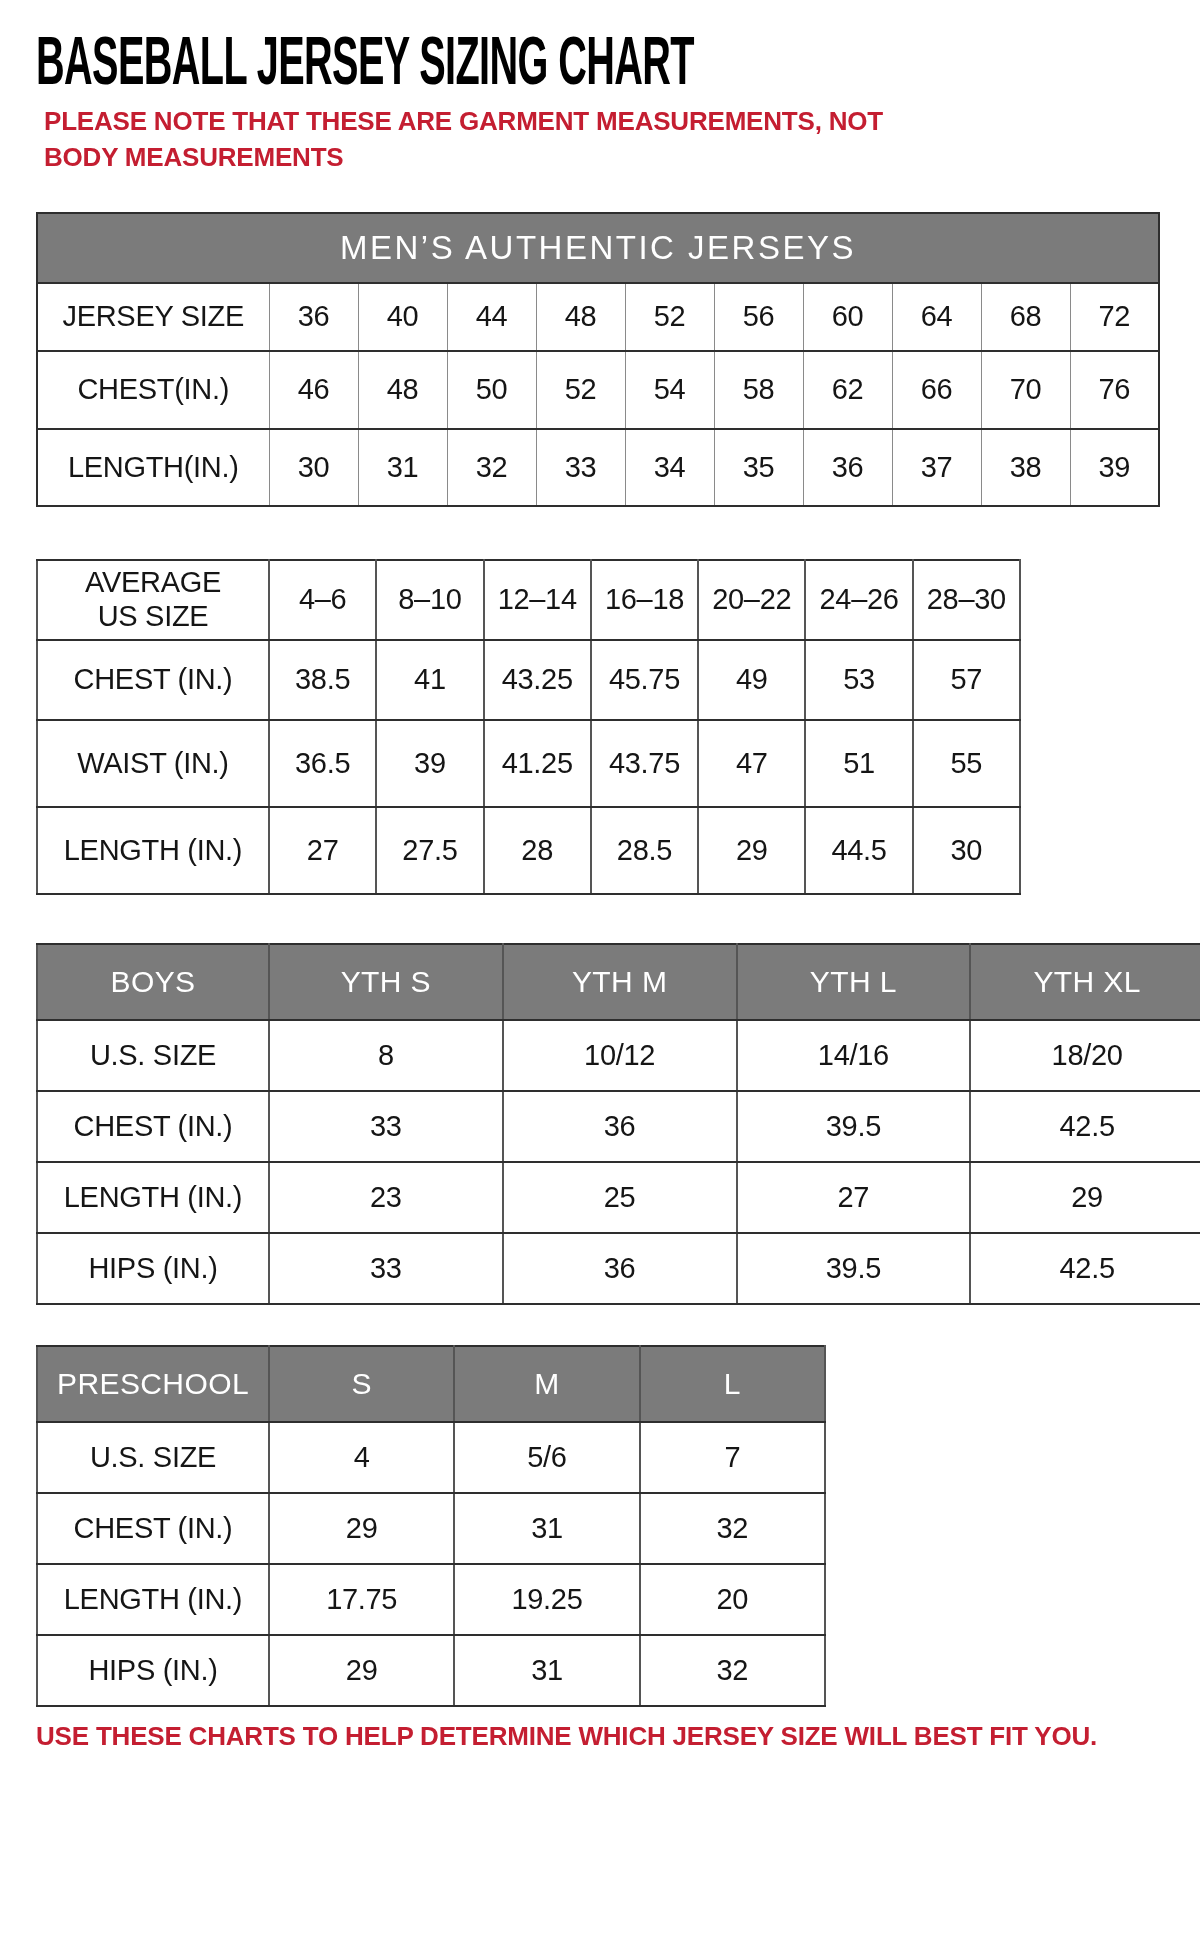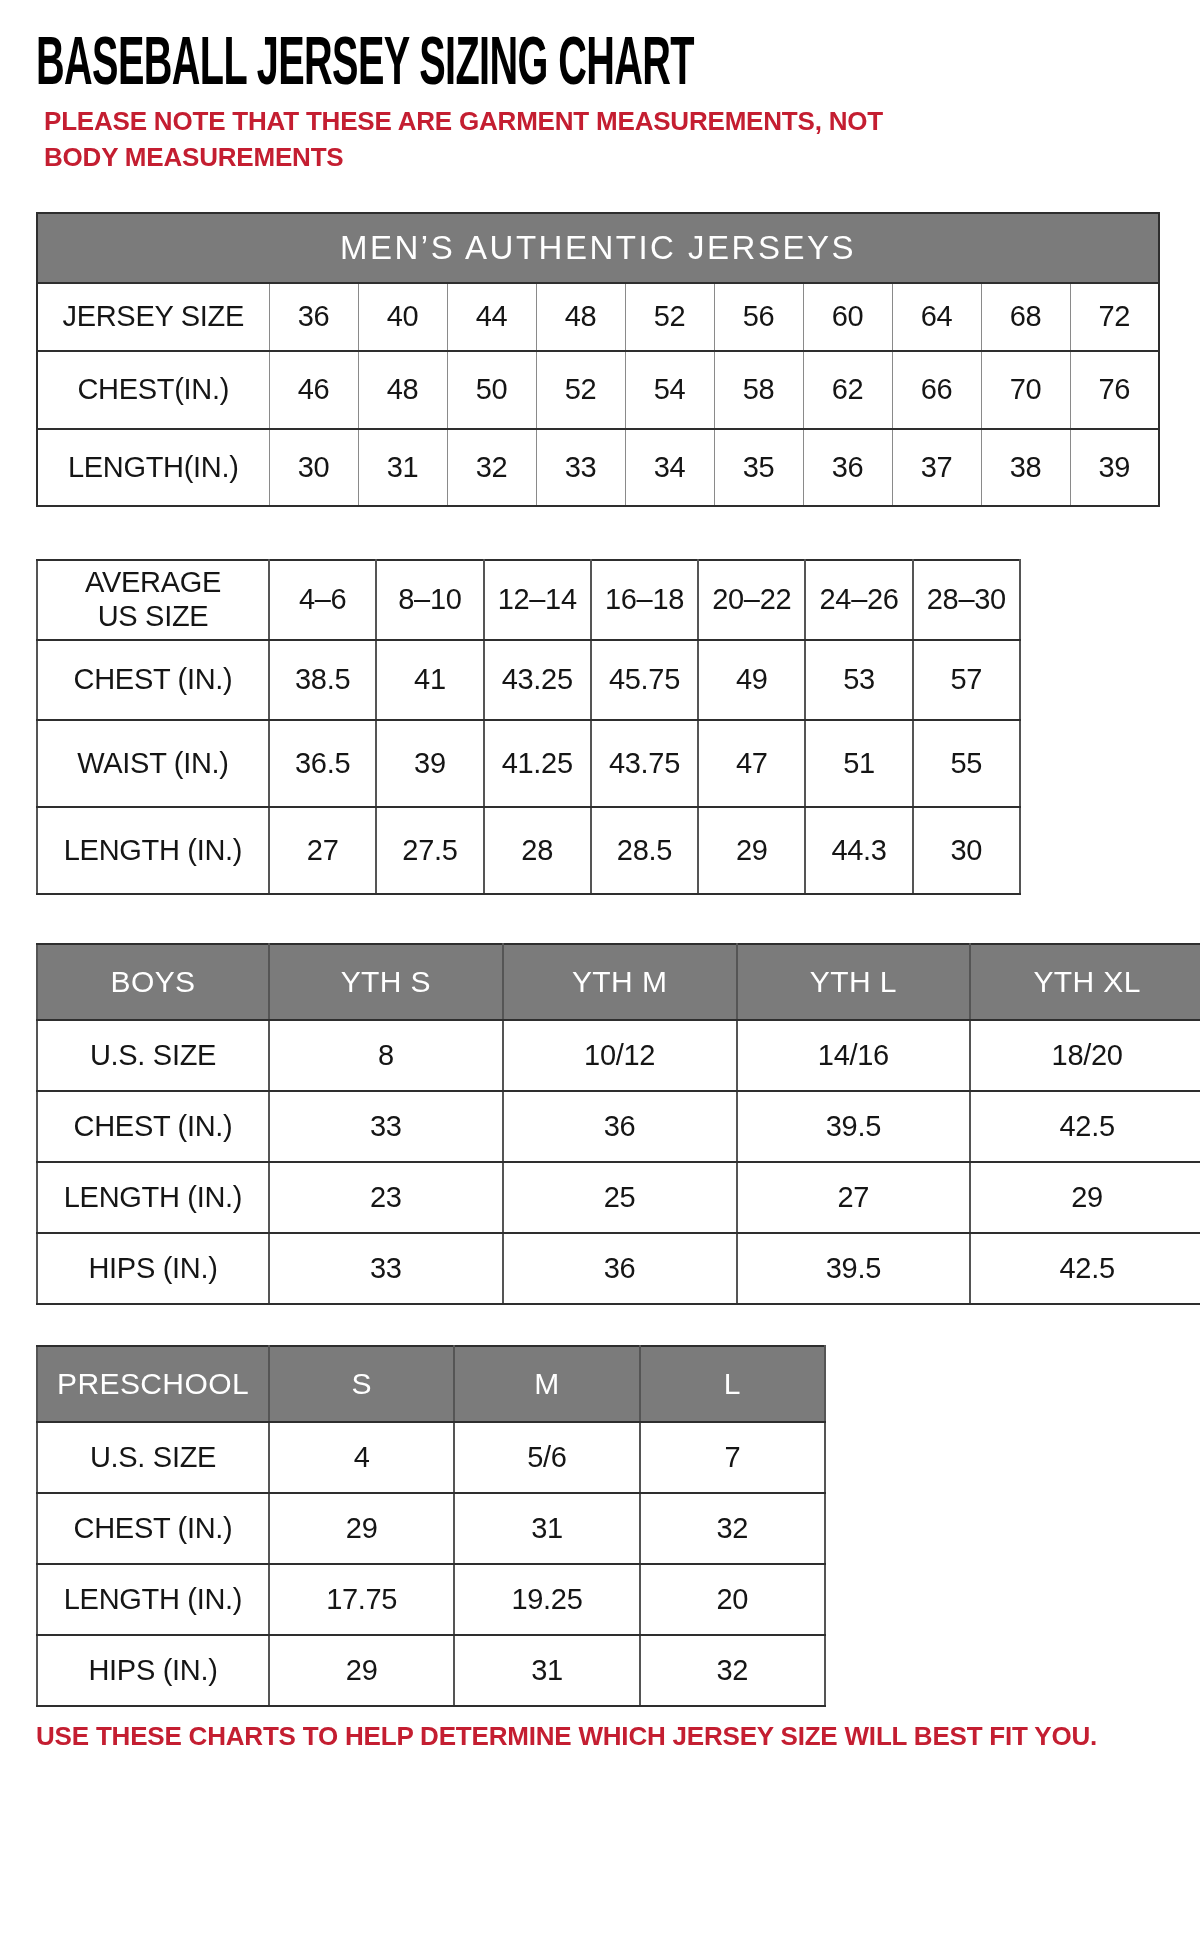--- a/index.html
+++ b/index.html
@@ -203,21 +203,21 @@
             <td class="val">51</td>
             <td class="val">55</td>
           </tr>
           <tr>
             <td class="lbl">LENGTH (IN.)</td>
             <td class="val">27</td>
             <td class="val">27.5</td>
             <td class="val">28</td>
             <td class="val">28.5</td>
             <td class="val">29</td>
-            <td class="val">44.3</td>
+            <td class="val">44.5</td>
             <td class="val">30</td>
           </tr>
         </tbody>
       </table>
     </div>
 
   <div class="table-host host-boys">
       <table class="sizing-table t-boys">
         <colgroup>
           <col class="col-label">

